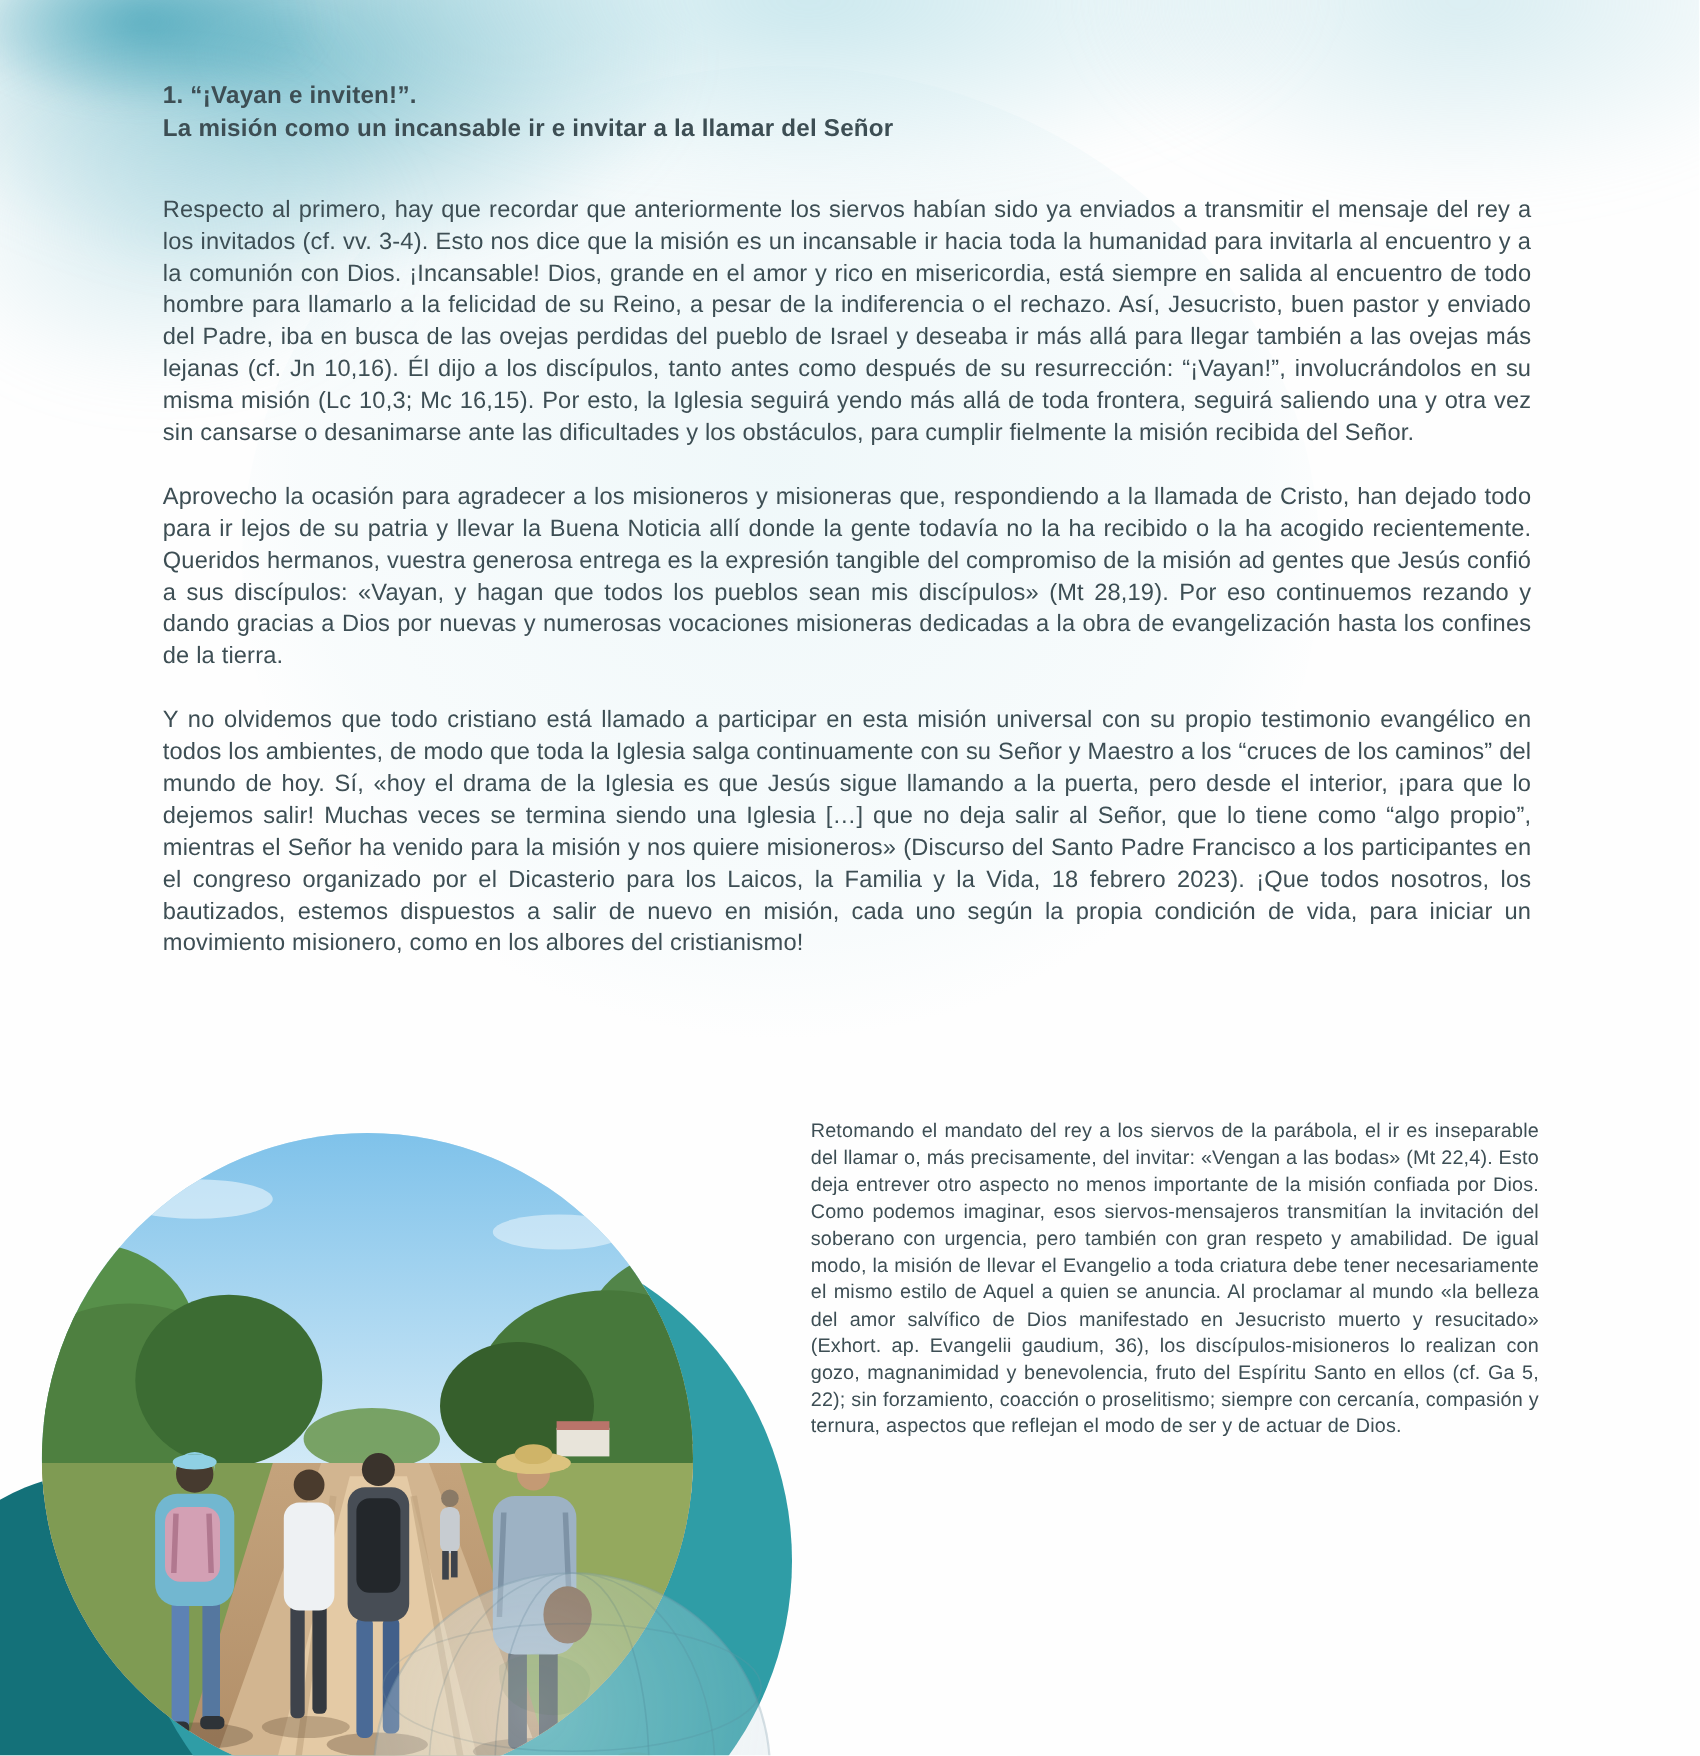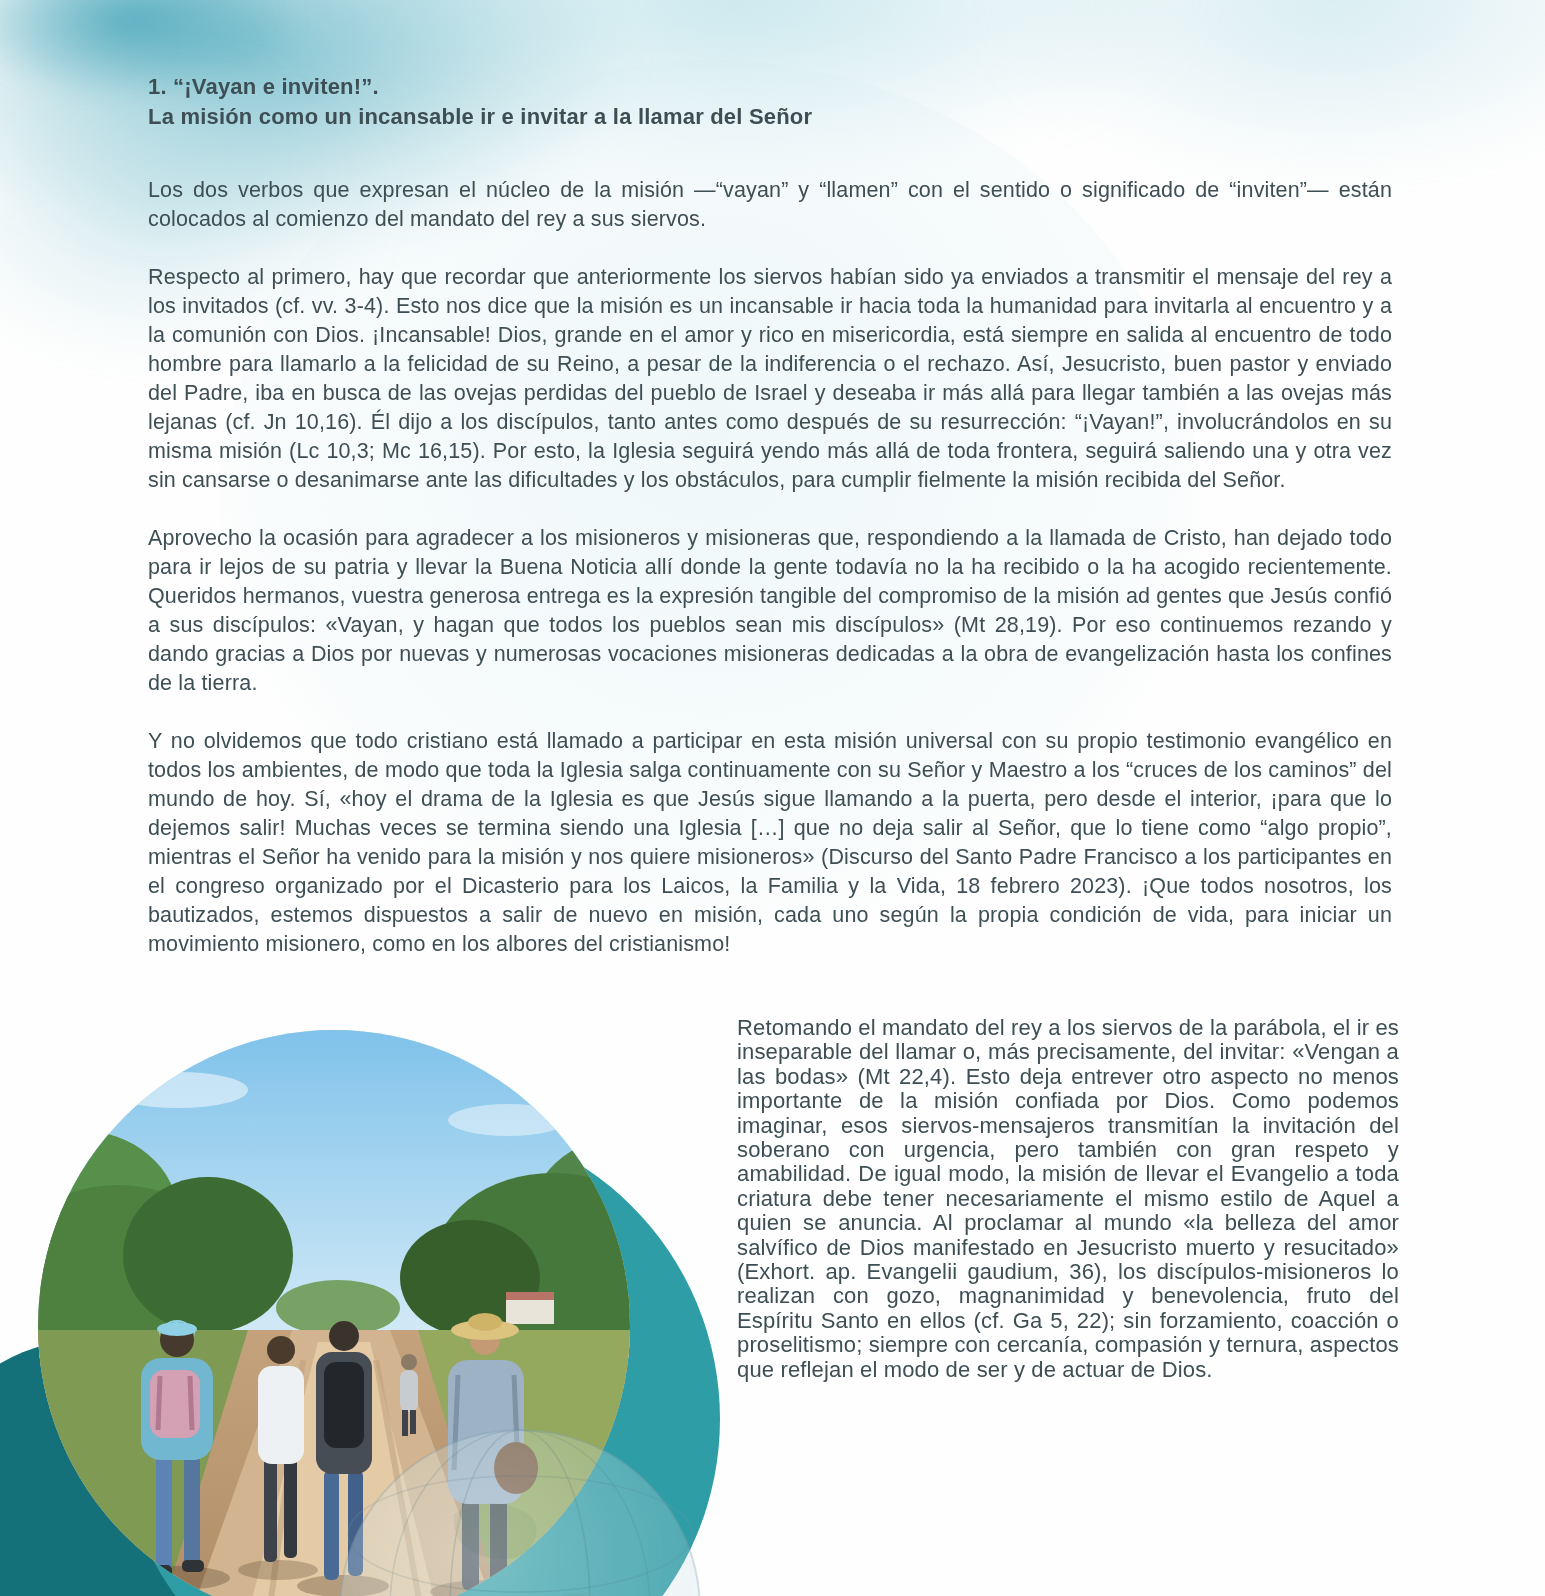--- a/index.html
+++ b/index.html
@@ -61,21 +61,21 @@
   }
 
   
   .right-col {
     position: absolute;
     left: 737px; top: 1016px;
     width: 662px;
     z-index: 6;
   }
   .right-col .para2 {
-    font-size: 22px;
+    font-size: 18px;
     line-height: 24.4px;
     letter-spacing: 0.15px;
     text-align: justify;
     margin: 0;
   }
 
   
   .circle { position: absolute; border-radius: 50%; }
   .teal-circle   { left: 118px; top: 1118px; width: 602px; height: 602px; background: #2f9da6; z-index: 2; }
   .dark-teal-circle { left: -110px; top: 1336px; width: 430px; height: 430px; background: #147179; z-index: 1; }
@@ -97,21 +97,20 @@
   <div class="wc wc3"></div>
   <div class="wc wc4"></div>
   <div class="wc wc5"></div>
   <div class="big-soft-circle"></div>
 
   <div class="content">
     <div class="heading">
       <div>1. “¡Vayan e inviten!”.</div>
       <div>La misión como un incansable ir e invitar a la llamar del Señor</div>
     </div>
-    <p class="para">Los dos verbos que expresan el núcleo de la misión —“vayan” y “llamen” con el sentido o significado de “inviten”— están colocados al comienzo del mandato del rey a sus siervos.</p>
     <p class="para">Respecto al primero, hay que recordar que anteriormente los siervos habían sido ya enviados a transmitir el mensaje del rey a los invitados (cf. vv. 3-4). Esto nos dice que la misión es un incansable ir hacia toda la humanidad para invitarla al encuentro y a la comunión con Dios. ¡Incansable! Dios, grande en el amor y rico en misericordia, está siempre en salida al encuentro de todo hombre para llamarlo a la felicidad de su Reino, a pesar de la indiferencia o el rechazo. Así, Jesucristo, buen pastor y enviado del Padre, iba en busca de las ovejas perdidas del pueblo de Israel y deseaba ir más allá para llegar también a las ovejas más lejanas (cf. Jn 10,16). Él dijo a los discípulos, tanto antes como después de su resurrección: “¡Vayan!”, involucrándolos en su misma misión (Lc 10,3; Mc 16,15). Por esto, la Iglesia seguirá yendo más allá de toda frontera, seguirá saliendo una y otra vez sin cansarse o desanimarse ante las dificultades y los obstáculos, para cumplir fielmente la misión recibida del Señor.</p>
     <p class="para">Aprovecho la ocasión para agradecer a los misioneros y misioneras que, respondiendo a la llamada de Cristo, han dejado todo para ir lejos de su patria y llevar la Buena Noticia allí donde la gente todavía no la ha recibido o la ha acogido recientemente. Queridos hermanos, vuestra generosa entrega es la expresión tangible del compromiso de la misión ad gentes que Jesús confió a sus discípulos: «Vayan, y hagan que todos los pueblos sean mis discípulos» (Mt 28,19). Por eso continuemos rezando y dando gracias a Dios por nuevas y numerosas vocaciones misioneras dedicadas a la obra de evangelización hasta los confines de la tierra.</p>
     <p class="para">Y no olvidemos que todo cristiano está llamado a participar en esta misión universal con su propio testimonio evangélico en todos los ambientes, de modo que toda la Iglesia salga continuamente con su Señor y Maestro a los “cruces de los caminos” del mundo de hoy. Sí, «hoy el drama de la Iglesia es que Jesús sigue llamando a la puerta, pero desde el interior, ¡para que lo dejemos salir! Muchas veces se termina siendo una Iglesia […] que no deja salir al Señor, que lo tiene como “algo propio”, mientras el Señor ha venido para la misión y nos quiere misioneros» (Discurso del Santo Padre Francisco a los participantes en el congreso organizado por el Dicasterio para los Laicos, la Familia y la Vida, 18 febrero 2023). ¡Que todos nosotros, los bautizados, estemos dispuestos a salir de nuevo en misión, cada uno según la propia condición de vida, para iniciar un movimiento misionero, como en los albores del cristianismo!</p>
   </div>
 
   <div class="circle dark-teal-circle"></div>
   <div class="circle teal-circle"></div>
 
   <div class="circle photo-circle">
     <svg width="592" height="592" viewBox="0 0 592 592">

